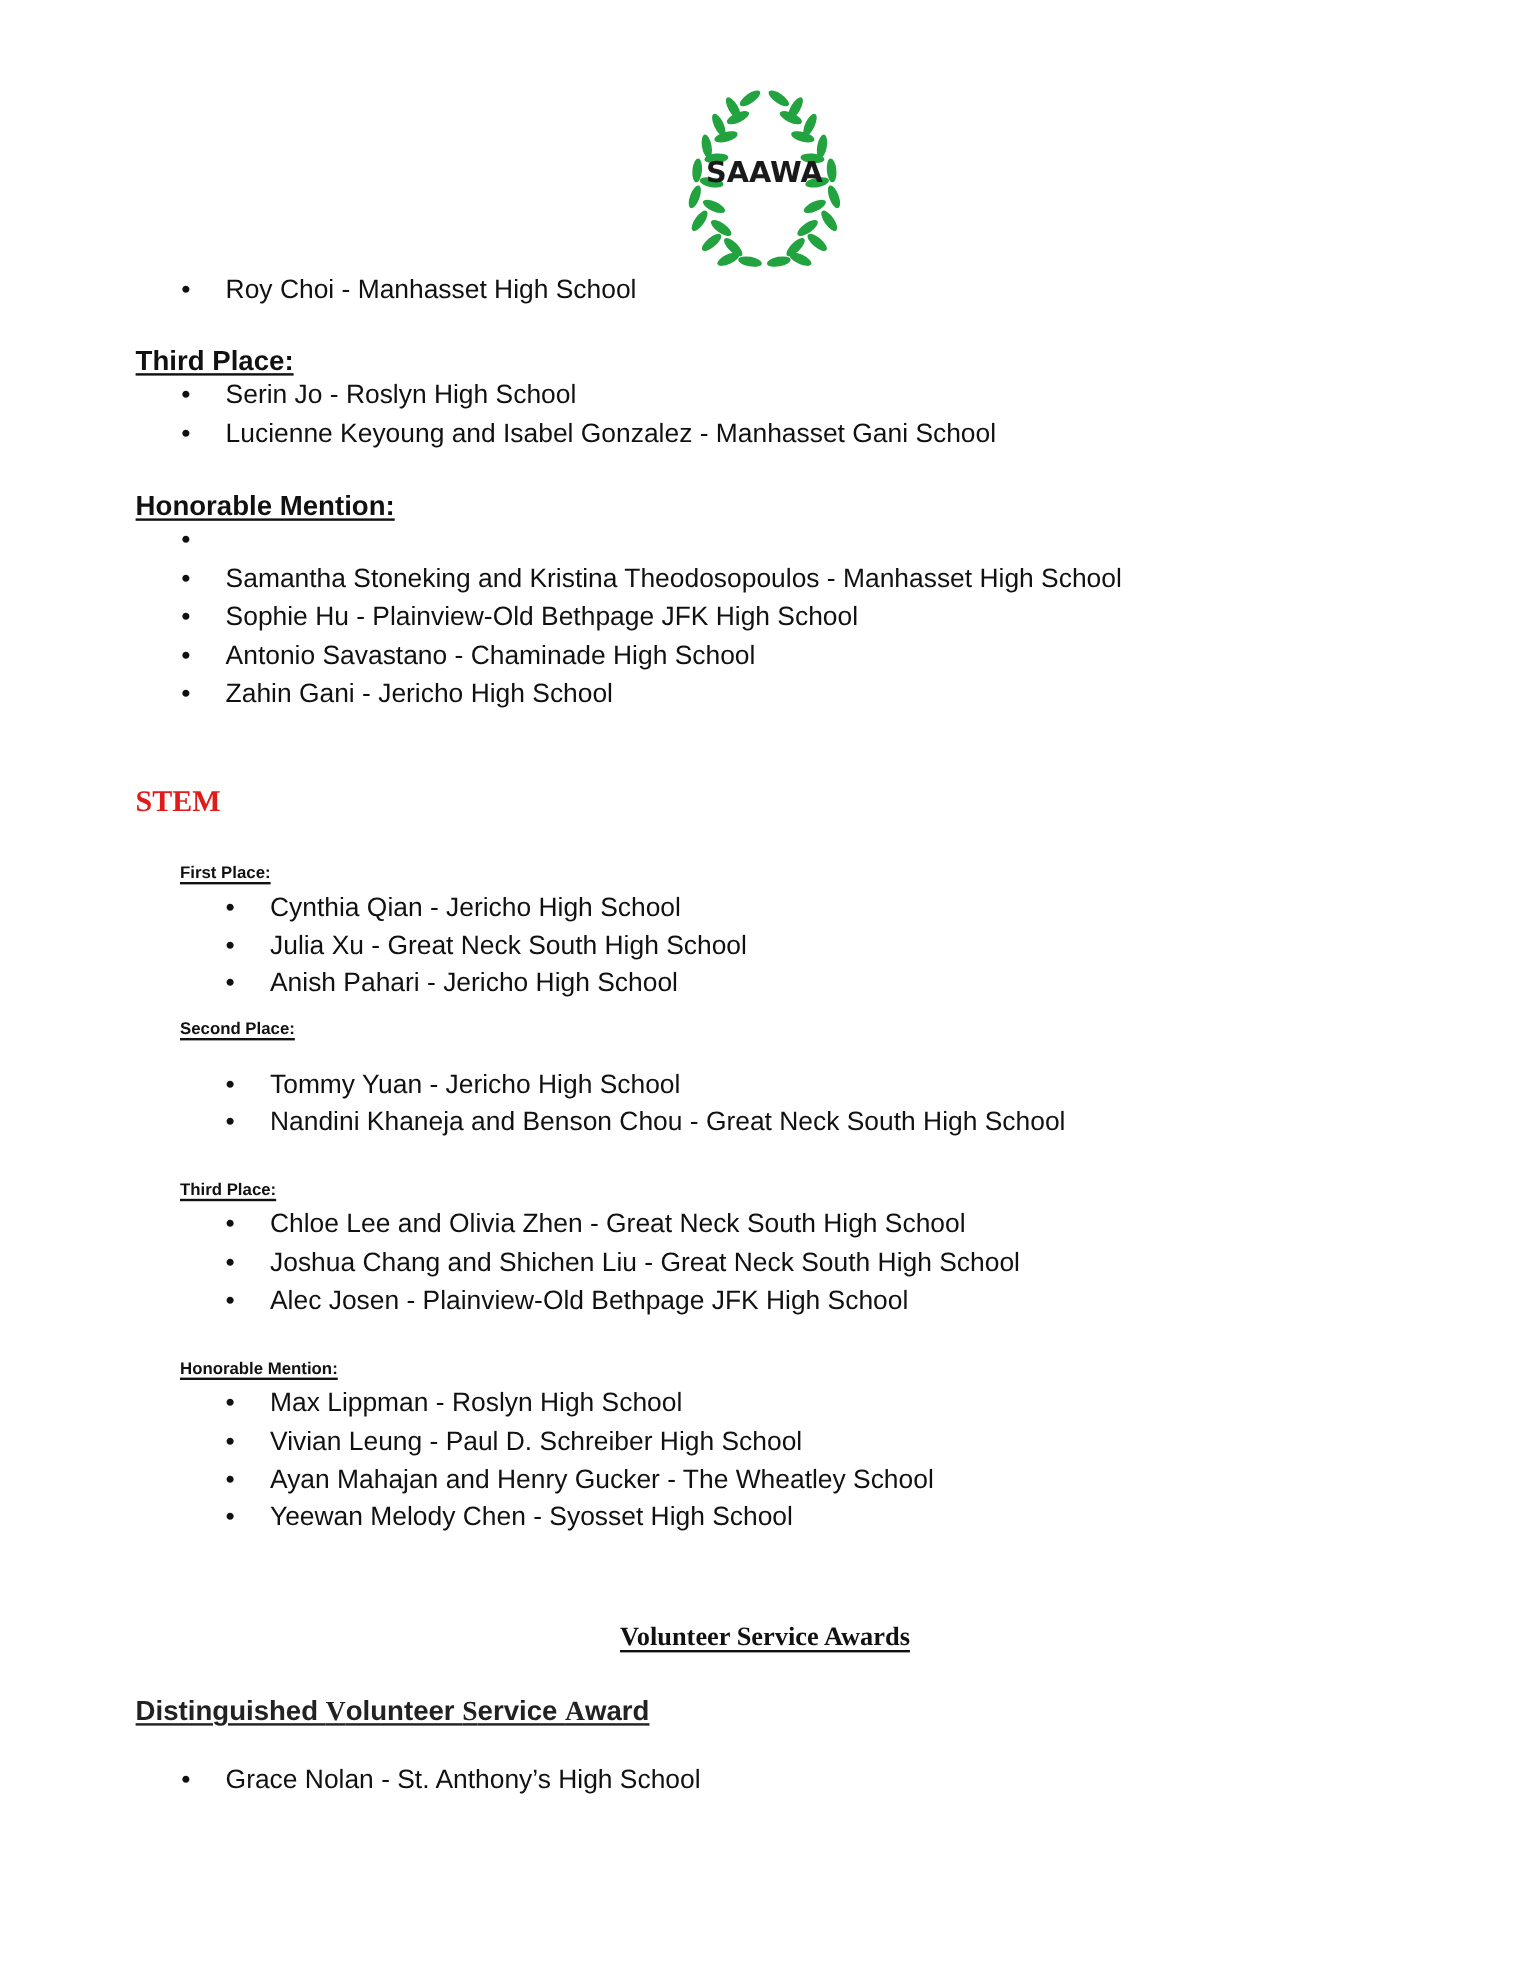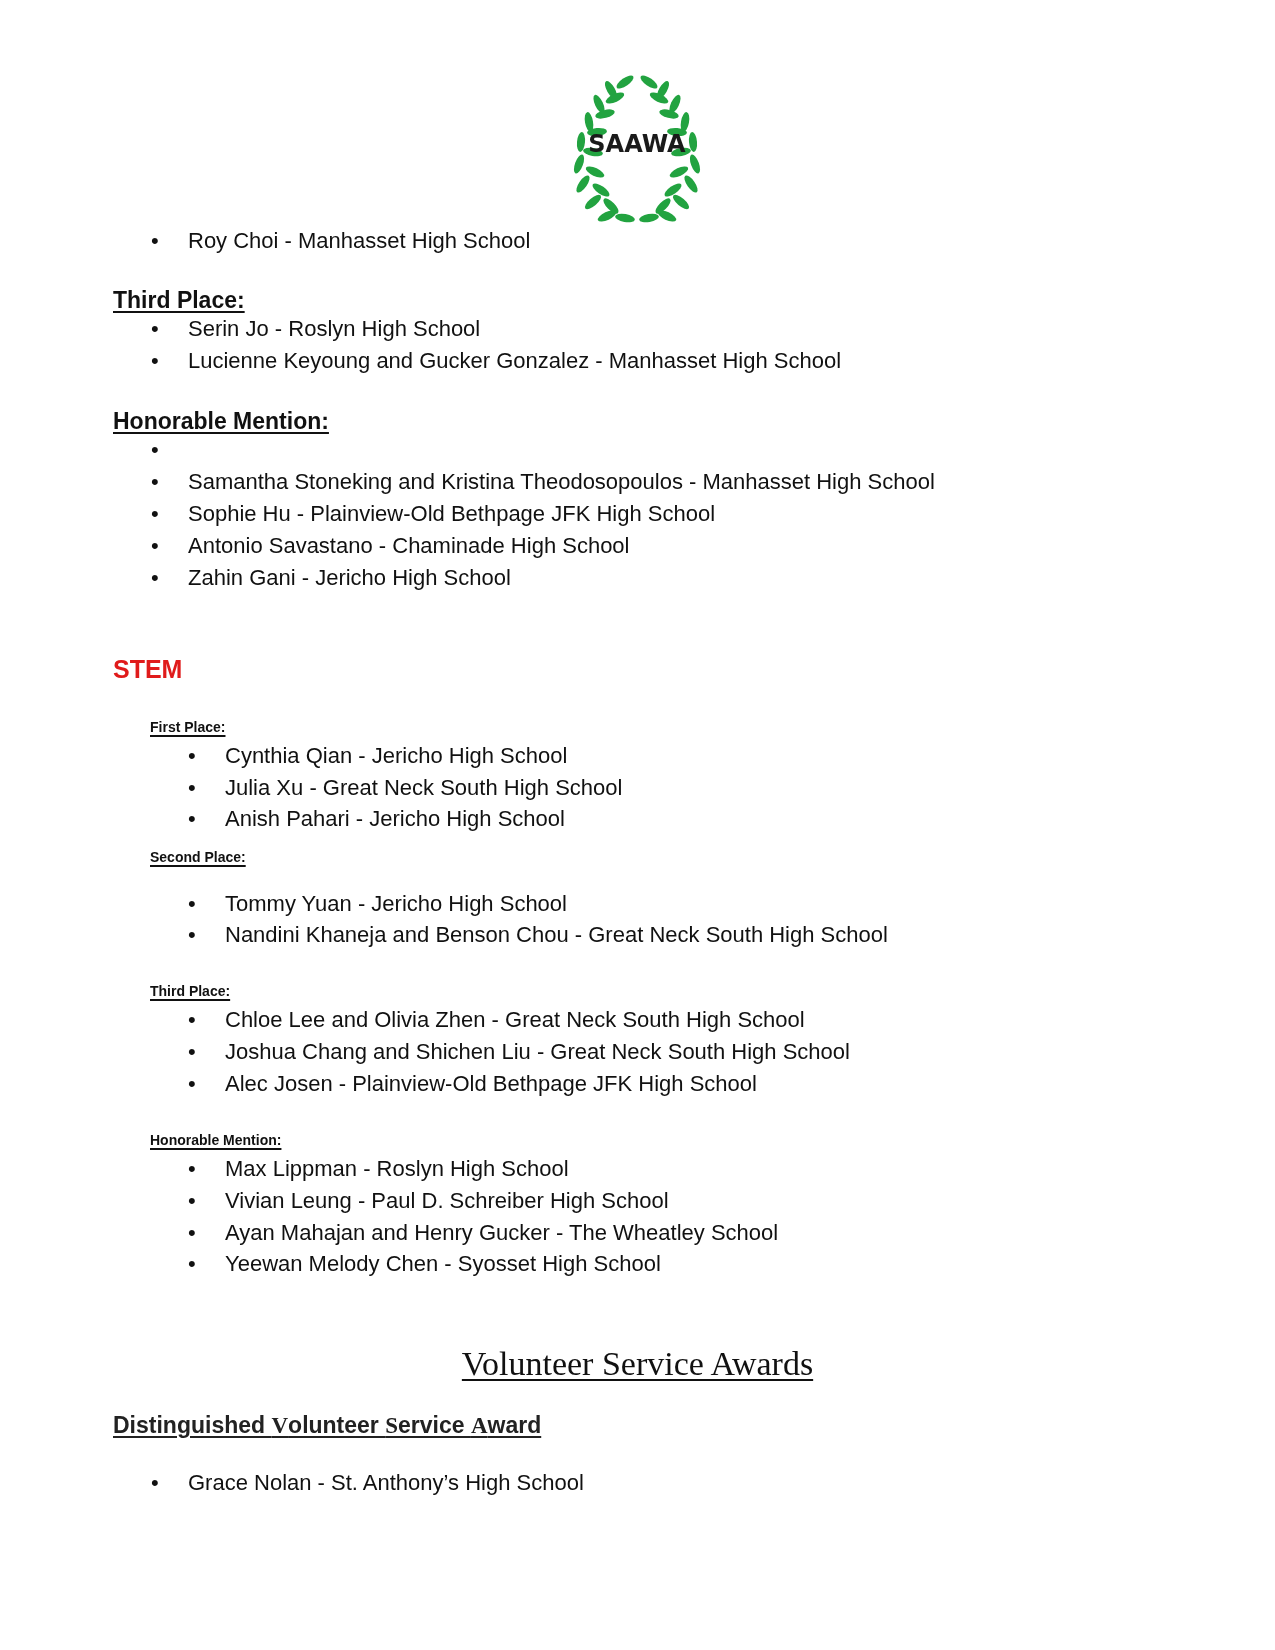--- a/index.html
+++ b/index.html
@@ -5,22 +5,22 @@
     html, body { margin: 0; padding: 0; background: #ffffff; }
     body { width: 1275px; height: 1650px; position: relative; overflow: hidden; font-family: "Liberation Sans", sans-serif; color: #111111; }
     .page { position: absolute; left: 0; top: 0; width: 1275px; height: 1650px; }
     .logo { position: absolute; left: 567px; top: 72px; width: 140px; height: 156px; }
     .logo svg { width: 140px; height: 156px; display: block; }
     .abs { position: absolute; white-space: nowrap; }
     .item { font-size: 22px; line-height: 26px; }
     .bullet { position: absolute; font-size: 22px; line-height: 26px; }
     .heading { font-size: 23px; font-weight: bold; text-decoration: underline; text-decoration-thickness: 2px; text-underline-offset: 3px; line-height: 28px; }
     .subheading { font-size: 14px; font-weight: bold; text-decoration: underline; text-decoration-thickness: 2px; text-underline-offset: 3px; line-height: 26px; }
-    .stem { font-family: Liberation Sans, sans-serif; font-weight: bold; color: #e01b1b; font-size: 25px; line-height: 30px; }
-    .section-title { font-family: "Liberation Serif", serif; font-weight: normal; font-size: 34px; text-decoration: underline; text-decoration-thickness: 2px; text-underline-offset: 4px; line-height: 34px; }
+    .stem { font-family: Liberation Serif, serif; font-weight: bold; color: #e01b1b; font-size: 25px; line-height: 30px; }
+    .section-title { font-family: "Liberation Serif", serif; font-weight: bold; font-size: 22px; text-decoration: underline; text-decoration-thickness: 2px; text-underline-offset: 4px; line-height: 34px; }
     .dist { font-size: 23px; font-weight: bold; text-decoration: underline; text-decoration-thickness: 2px; text-underline-offset: 3px; line-height: 28px; color: #222; }
     .dist .serif { font-family: "Liberation Serif", serif; }
   </style>
 </head>
 <body>
 
 <div class="page">
 
   <div class="logo">
     <svg viewBox="0 0 140 156">
@@ -66,21 +66,21 @@
     </svg>
   </div>
 
   <span class="bullet" style="left:151px; top:228px;">•</span>
   <span class="abs item" style="left:188px; top:228px;">Roy Choi - Manhasset High School</span>
 
   <span class="abs heading" style="left:113px; top:286px;">Third Place:</span>
   <span class="bullet" style="left:151px; top:316px;">•</span>
   <span class="abs item" style="left:188px; top:316px;">Serin Jo - Roslyn High School</span>
   <span class="bullet" style="left:151px; top:348px;">•</span>
-  <span class="abs item" style="left:188px; top:348px;">Lucienne Keyoung and Gucker Gonzalez - Manhasset High School</span>
+  <span class="abs item" style="left:188px; top:348px;">Lucienne Keyoung and Isabel Gonzalez - Manhasset Gani School</span>
 
   <span class="abs heading" style="left:113px; top:407px;">Honorable Mention:</span>
   <span class="bullet" style="left:151px; top:437px;">•</span>
   <span class="bullet" style="left:151px; top:469px;">•</span>
   <span class="abs item" style="left:188px; top:469px;">Samantha Stoneking and Kristina Theodosopoulos - Manhasset High School</span>
   <span class="bullet" style="left:151px; top:501px;">•</span>
   <span class="abs item" style="left:188px; top:501px;">Sophie Hu - Plainview-Old Bethpage JFK High School</span>
   <span class="bullet" style="left:151px; top:533px;">•</span>
   <span class="abs item" style="left:188px; top:533px;">Antonio Savastano - Chaminade High School</span>
   <span class="bullet" style="left:151px; top:565px;">•</span>

